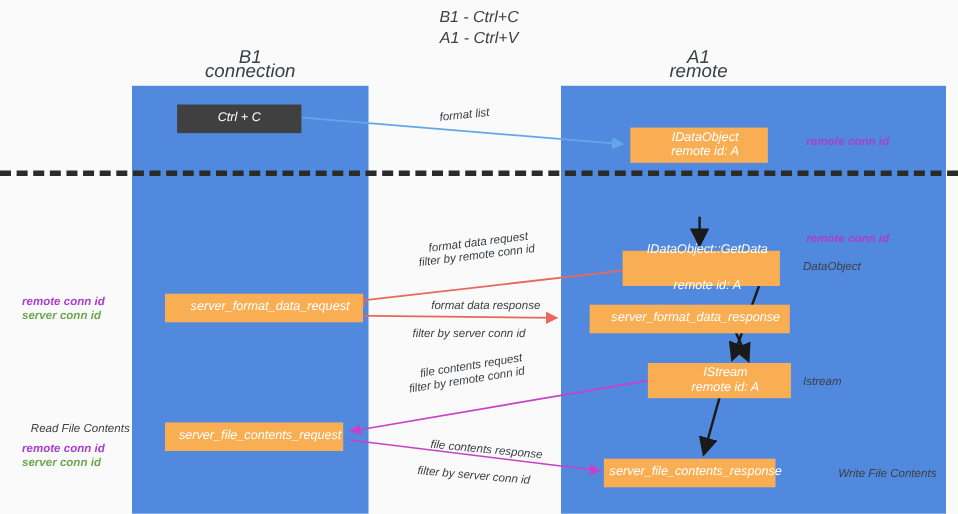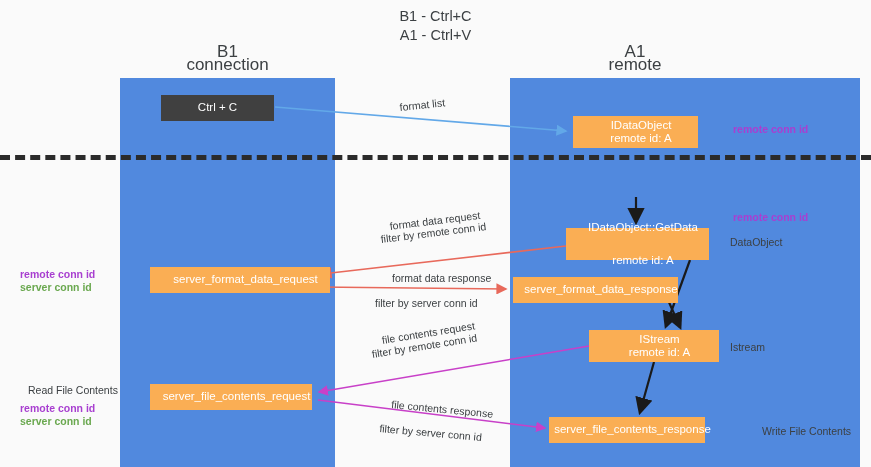--- a/index.html
+++ b/index.html
@@ -4,21 +4,21 @@
 <style>
   html,body{margin:0;padding:0;}
   body{
     width:871px;height:467px;
     background:#fafafa;
     font-family:"Liberation Sans", sans-serif;
     overflow:hidden;
     position:relative;
     color:#3c4043;
   }
-  #stage{position:absolute;left:0;top:0;width:871px;height:467px;}
+  #stage{position:absolute;left:0;top:0;width:871px;height:467px;font-style:italic;}
 
   
   .lane{position:absolute;background:#5189DE;}
   .lane-b1{left:120px;top:78px;width:215px;height:389px;}
   .lane-a1{left:510px;top:78px;width:350px;height:389px;}
 
   .lane-head{
     position:absolute;text-align:center;font-size:17px;line-height:13px;
     color:#3c4043;white-space:pre;
   }
@@ -40,21 +40,21 @@
   }
   .box.green{background:#404040;}
   .box.orange{background:#FAAE54;padding-left:17px;}
   .box .l2{font-size:11.5px;}
 
   .b-ctrlc  {left:161px;top:95px;width:113px;height:26px;}
   .b-idobj  {left:573px;top:116px;width:125px;height:32px;}
   .b-ctrlv  {left:578px;top:173px;width:117px;height:24px;}
   .b-getdata{left:566px;top:228px;width:143px;height:32px;gap:20px;}
   .b-sfdreq {left:150px;top:267px;width:180px;height:26px;}
-  .b-sfdres {left:513px;top:277px;width:165px;height:26px;}
+  .b-sfdres {left:536px;top:277px;width:182px;height:26px;}
   .b-istream{left:589px;top:330px;width:130px;height:32px;}
   .b-sfcreq {left:150px;top:384px;width:162px;height:26px;}
   .b-sfcres {left:549px;top:417px;width:156px;height:26px;}
 
   
   .dashed{
     position:absolute;left:0;top:155px;width:871px;height:0;
     border-top:5px dashed #2b2b2b;
   }
 

